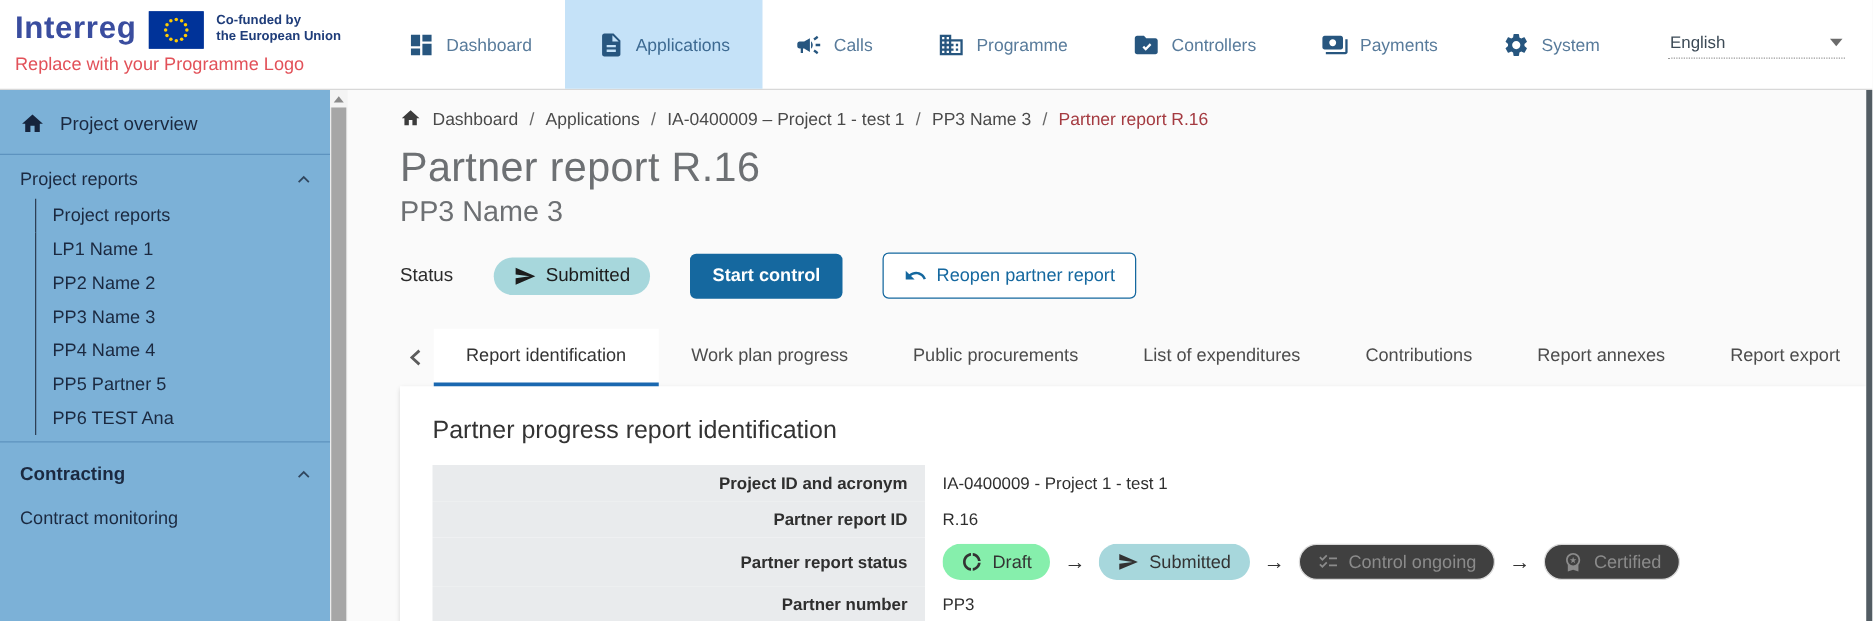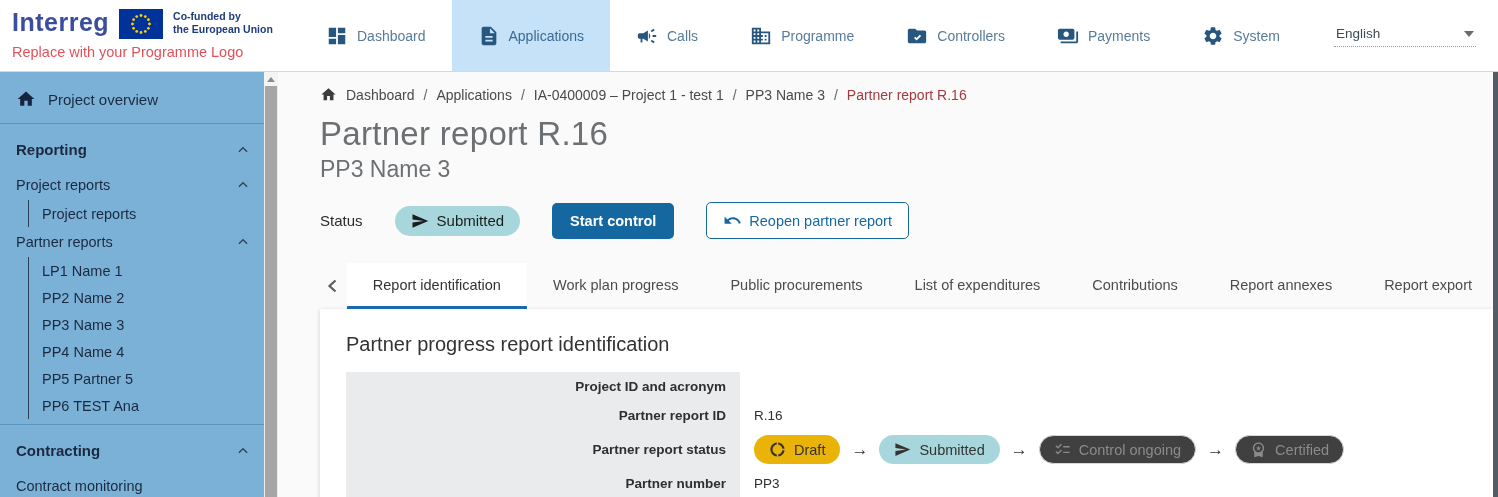--- a/index.html
+++ b/index.html
@@ -176,40 +176,28 @@
 
 <div class="main-row">
   <div class="sidebar" id="sidebar-root">
       <div class="side-item">
         <span class="sb-icon"><svg viewBox="0 0 24 24">
             <path d="M10 20v-6h4v6h5v-8h3L12 3 2 12h3v8z"></path>
           </svg></span>
         <span>Project overview</span>
       </div>
       <hr class="side-divider">
-      <div class="side-header">
-        <span>Reporting</span>
-        <span class="chev-up"><svg viewBox="0 0 24 24">
-            <polyline points="5 15 12 8 19 15"></polyline>
-          </svg></span>
-      </div>
       <div class="side-subheader">
         <span>Project reports</span>
         <span class="chev-up"><svg viewBox="0 0 24 24">
             <polyline points="5 15 12 8 19 15"></polyline>
           </svg></span>
       </div>
       <div class="side-sublist">
         <div class="side-subitem">Project reports</div>
-      </div>
-      <div class="side-subheader">
-        <span>Partner reports</span>
-        <span class="chev-up"><svg viewBox="0 0 24 24">
-            <polyline points="5 15 12 8 19 15"></polyline>
-          </svg></span>
       </div>
       <div class="side-sublist">
         <div class="side-subitem">LP1 Name 1</div>
         <div class="side-subitem">PP2 Name 2</div>
         <div class="side-subitem">PP3 Name 3</div>
         <div class="side-subitem">PP4 Name 4</div>
         <div class="side-subitem">PP5 Partner 5</div>
         <div class="side-subitem">PP6 TEST Ana</div>
       </div>
       <hr class="side-divider">
@@ -278,29 +266,30 @@
         <div class="tab">Contributions</div>
         <div class="tab">Report annexes</div>
         <div class="tab">Report export</div>
       </div>
 
     <div class="card">
       <div class="section-heading">Partner progress report identification</div>
       <div class="id-table" id="table-root">
           <div class="id-row">
             <div class="id-label">Project ID and acronym</div>
+            <div class="id-value">IA-0400009 - Project 1 - test 1</div>
           </div>
           <div class="id-row">
             <div class="id-label">Partner report ID</div>
             <div class="id-value">R.16</div>
           </div>
           <div class="id-row">
             <div class="id-label">Partner report status</div>
             <div class="flow">
-              <span class="flow-pill" style="background: #eab308; justify-content: flex-end;">
+              <span class="flow-pill" style="background: #86efac; justify-content: flex-end;">
                 <span class="p-icon"><svg viewBox="0 0 24 24">
                     <path d="M13 5.08c3.06.44 5.48 2.86 5.92 5.92h3.03c-.47-4.72-4.23-8.48-8.95-8.95v3.03zM18.92 13c-.44 3.06-2.86 5.48-5.92 5.92v3.03c4.72-.47 8.48-4.23 8.95-8.95h-3.03zM11 18.92c-3.39-.49-6-3.4-6-6.92s2.61-6.43 6-6.92V2.05c-5.05.5-9 4.76-9 9.95s3.95 9.45 9 9.95v-3.03z"></path>
                   </svg></span>
                 <span>Draft</span>
               </span>
               <span class="flow-arrow">→</span>
               <span class="flow-pill" style="background: rgb(167, 215, 220);">
                 <span class="p-icon"><svg viewBox="0 0 24 24">
                     <path d="M2.01 21L23 12 2.01 3 2 10l15 2-15 2z"></path>
                   </svg></span>

